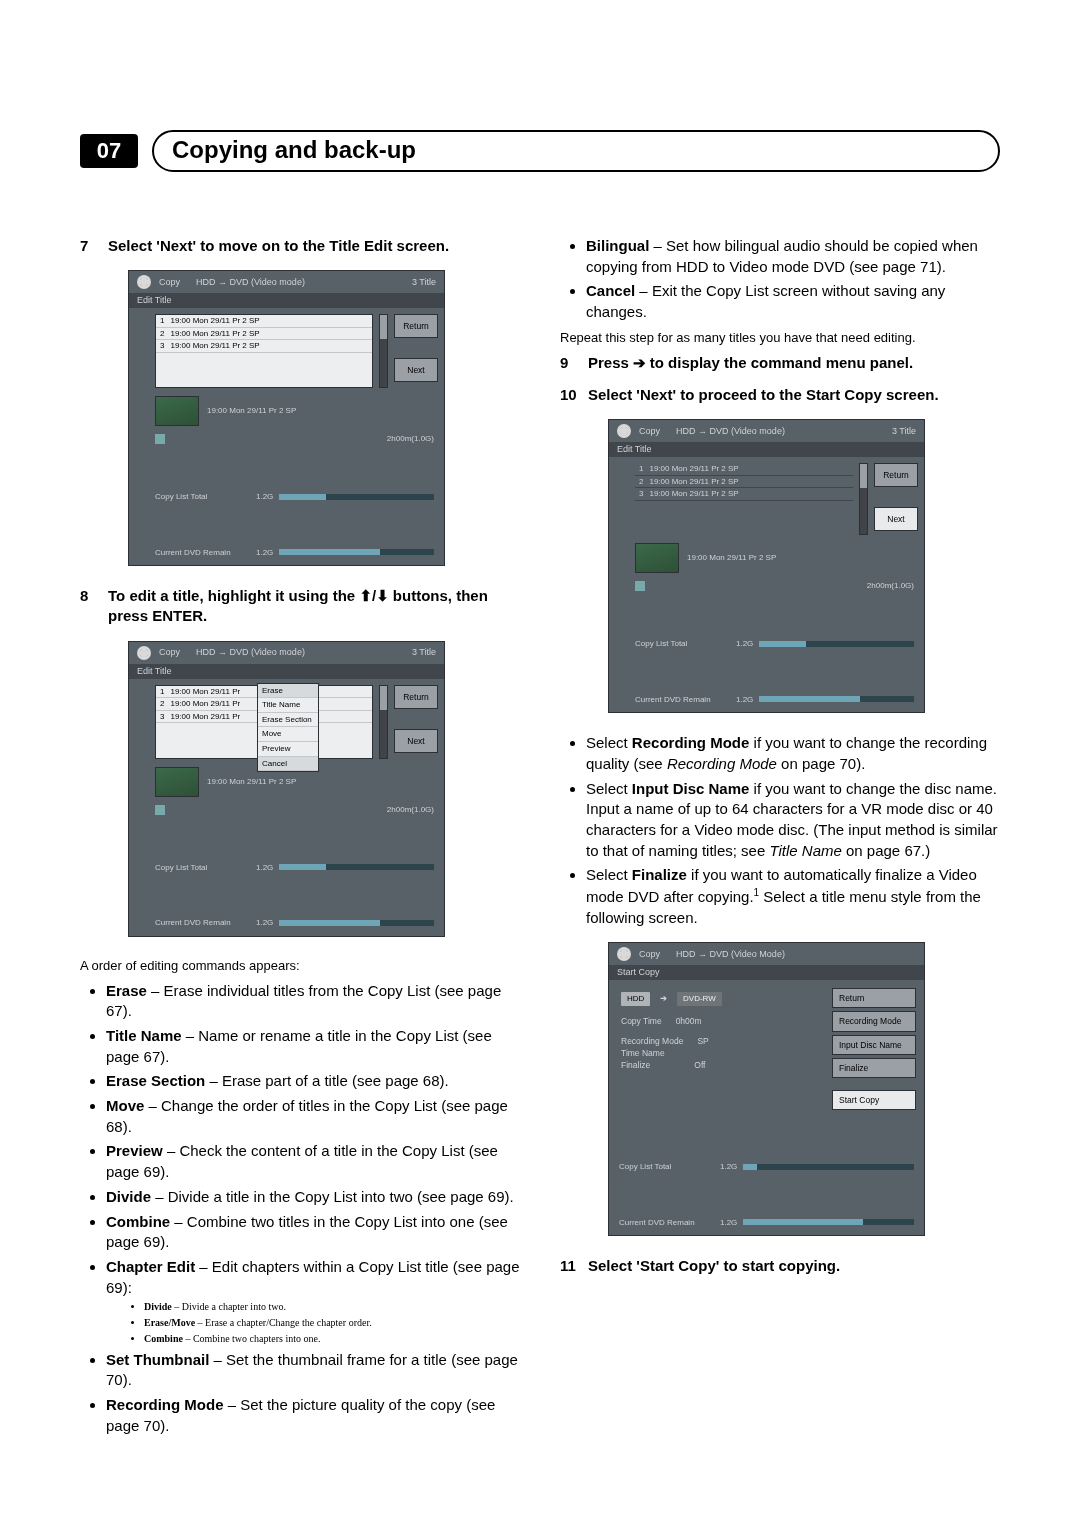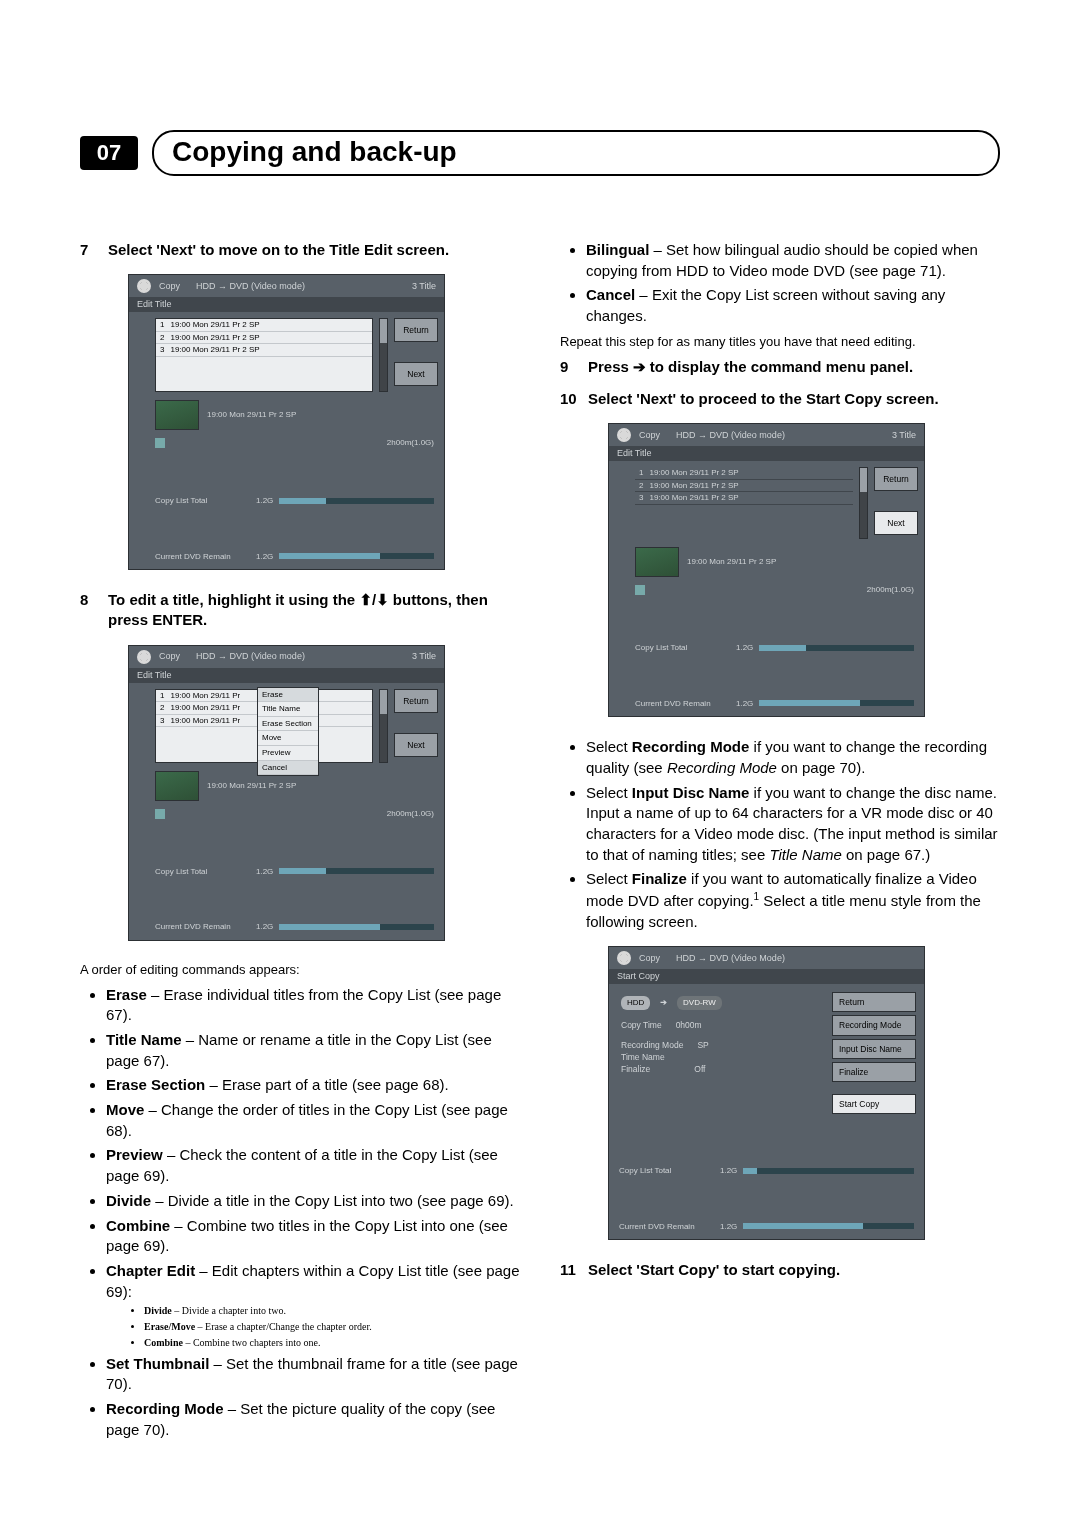--- a/index.html
+++ b/index.html
@@ -29,21 +29,21 @@
     padding: 4px 12px;
     border-radius: 4px;
     min-width: 34px;
     text-align: center;
   }
   .title-pill {
     border: 2px solid #000;
     border-radius: 22px;
     padding: 4px 24px 6px 18px;
     font-weight: bold;
-    font-size: 28px;
+    font-size: 24px;
     flex: 1;
   }
   .columns {
     display: flex;
     gap: 40px;
   }
   .col {
     flex: 1;
     min-width: 0;
   }
@@ -212,21 +212,21 @@
   }
   .left-pane {
     flex: 1;
     font-size: 9px;
     color:#cfd3d6;
   }
   .hdd-dvd {
     display:flex; align-items:center; gap:10px; margin: 4px 0 10px 4px;
     font-size:8px;
   }
-  .chip { background:#b0b4b8;color:#000;padding:2px 6px;border-radius:6px; }
+  .chip { background:#b0b4b8;color:#000;padding:2px 6px;border-radius:1px; }
   .kv { display:flex; gap:14px; margin:2px 0 2px 4px; font-size:8.5px; }
   .right-pane {
     width: 84px;
     display:flex; flex-direction:column; gap:3px;
   }
   .menu-item {
     background:#9aa0a6; color:#000;
     font-size:8.5px; padding:4px 6px;
     border:1px solid #2c3034;
   }

